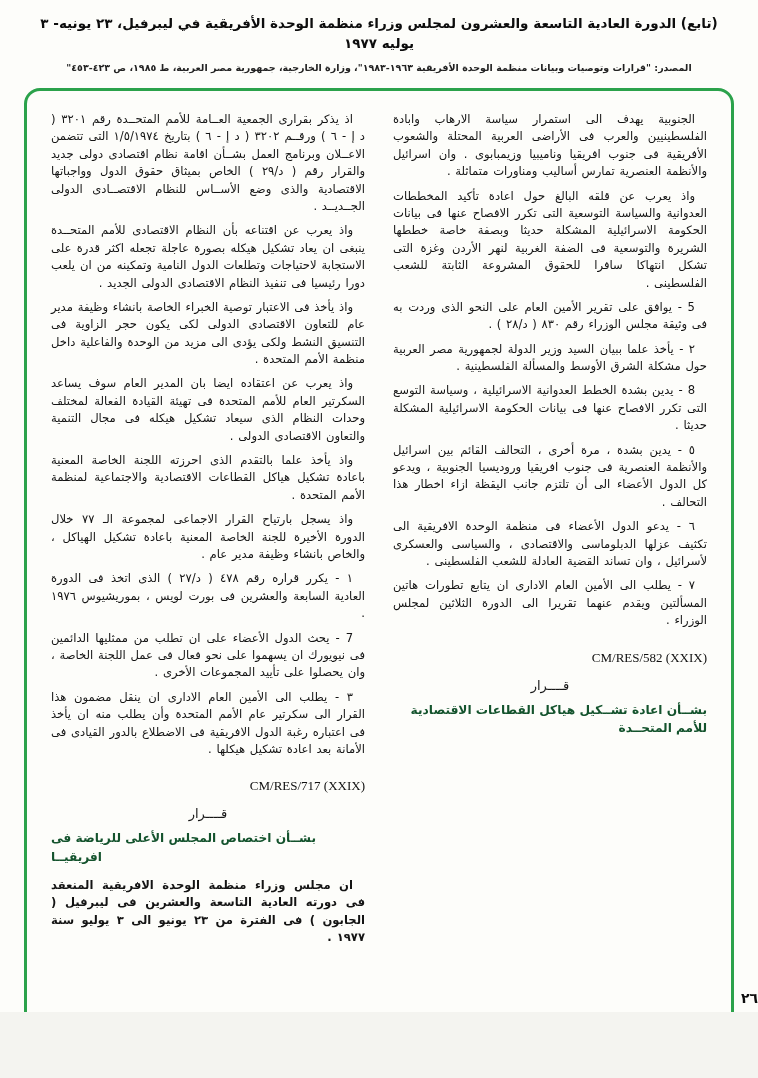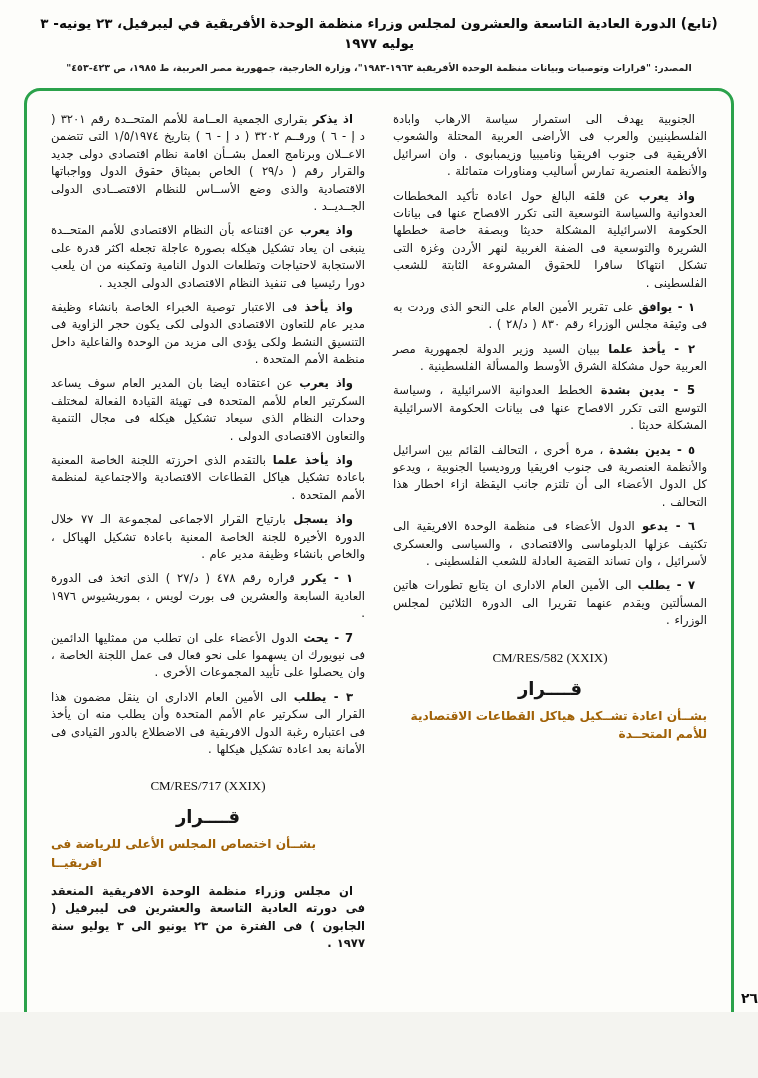--- a/index.html
+++ b/index.html
@@ -38,35 +38,35 @@
   }
   .col { flex:1 1 0; min-width:0; direction:rtl; }
   p.para {
     font-size:11.6px; line-height:1.5;
     text-align:justify; text-align-last:right;
     color:#141414;
     margin-bottom:7px;
     text-indent:12px;
     word-spacing:1px;
   }
-  p.para .lead { font-weight:bold; }
+  p.para .lead { font-weight:normal; }
   p.para.bold { font-weight:bold; }
   p.ref {
-    direction:ltr; text-align:center;
+    direction:ltr; text-align:right;
     font-family:"Liberation Serif", serif;
     font-size:13px; color:#101010;
     margin:20px 0 12px 0;
   }
   p.res-title {
-    text-align:center; font-weight:bold;
-    font-size:18px; margin:6px 0 8px 0;
+    text-align:center; font-weight:normal;
+    font-size:13px; margin:6px 0 8px 0;
   }
   p.subject {
     font-weight:bold; font-size:12.2px; line-height:1.55;
-    margin-bottom:10px; color:#a16207;
+    margin-bottom:10px; color:#14532d;
   }
   p.subject.right { text-align:right; }
   p.subject.center { text-align:left; }
   .page-number {
     position:absolute; bottom:6px; left:14px; right:0;
     text-align:right;
     font-size:14px; font-weight:bold; color:#0d0d0d;
   }
 </style>
 </head>
@@ -78,23 +78,23 @@
     <div class="h1">(تابع) الدورة العادية التاسعة والعشرون لمجلس وزراء منظمة الوحدة الأفريقية في ليبرفيل، ٢٣ يونيه- ٣ يوليه ١٩٧٧</div>
     <div class="h2">المصدر: "قرارات وتوصيات وبيانات منظمة الوحدة الأفريقية ١٩٦٣-١٩٨٣"، وزارة الخارجية، جمهورية مصر العربية، ط ١٩٨٥، ص ٤٢٣-٤٥٣"</div>
   </div>
 
   <div class="green-box">
     <div class="columns">
 
       <div class="col">
         <p class="para"><b class="lead"></b> <span>الجنوبية يهدف الى استمرار سياسة الارهاب وابادة الفلسطينيين والعرب فى الأراضى العربية المحتلة والشعوب الأفريقية فى جنوب افريقيا وناميبيا وزيمبابوى . وان اسرائيل والأنظمة العنصرية تمارس أساليب ومناورات متماثلة .</span></p>
         <p class="para"><b class="lead">واذ يعرب</b> <span>عن قلقه البالغ حول اعادة تأكيد المخططات العدوانية والسياسة التوسعية التى تكرر الافصاح عنها فى بيانات الحكومة الاسرائيلية المشكلة حديثا وبصفة خاصة خططها الشريرة والتوسعية فى الضفة الغربية لنهر الأردن وغزة التى تشكل انتهاكا سافرا للحقوق المشروعة الثابتة للشعب الفلسطينى .</span></p>
-        <p class="para"><b class="lead">١ - يوافق</b> <span>على تقرير الأمين العام على النحو الذى وردت به فى وثيقة مجلس الوزراء رقم ٨٣٠ ( د/٢٨ ) .</span></p>
+        <p class="para"><b class="lead">5 - يوافق</b> <span>على تقرير الأمين العام على النحو الذى وردت به فى وثيقة مجلس الوزراء رقم ٨٣٠ ( د/٢٨ ) .</span></p>
         <p class="para"><b class="lead">٢ - يأخذ علما</b> <span>ببيان السيد وزير الدولة لجمهورية مصر العربية حول مشكلة الشرق الأوسط والمسألة الفلسطينية .</span></p>
-        <p class="para"><b class="lead">5 - يدين بشدة</b> <span>الخطط العدوانية الاسرائيلية ، وسياسة التوسع التى تكرر الافصاح عنها فى بيانات الحكومة الاسرائيلية المشكلة حديثا .</span></p>
+        <p class="para"><b class="lead">8 - يدين بشدة</b> <span>الخطط العدوانية الاسرائيلية ، وسياسة التوسع التى تكرر الافصاح عنها فى بيانات الحكومة الاسرائيلية المشكلة حديثا .</span></p>
         <p class="para"><b class="lead">٥ - يدين بشدة</b> <span>، مرة أخرى ، التحالف القائم بين اسرائيل والأنظمة العنصرية فى جنوب افريقيا وروديسيا الجنوبية ، ويدعو كل الدول الأعضاء الى أن تلتزم جانب اليقظة ازاء اخطار هذا التحالف .</span></p>
         <p class="para"><b class="lead">٦ - يدعو</b> <span>الدول الأعضاء فى منظمة الوحدة الافريقية الى تكثيف عزلها الدبلوماسى والاقتصادى ، والسياسى والعسكرى لأسرائيل ، وان تساند القضية العادلة للشعب الفلسطينى .</span></p>
         <p class="para"><b class="lead">٧ - يطلب</b> <span>الى الأمين العام الادارى ان يتابع تطورات هاتين المسألتين ويقدم عنهما تقريرا الى الدورة الثلاثين لمجلس الوزراء .</span></p>
         <p class="ref">CM/RES/582 (XXIX)</p>
         <p class="res-title">قــــرار</p>
         <p class="subject right">بشــأن اعادة تشــكيل هياكل القطاعات الاقتصادية للأمم المتحــدة</p>
       </div>
 
       <div class="col">
         <p class="para"><b class="lead">اذ يذكر</b> <span>بقرارى الجمعية العــامة للأمم المتحــدة رقم ٣٢٠١ ( د إ - ٦ ) ورقــم ٣٢٠٢ ( د إ - ٦ ) بتاريخ ١/٥/١٩٧٤ التى تتضمن الاعــلان وبرنامج العمل بشــأن اقامة نظام اقتصادى دولى جديد والقرار رقم ( د/٢٩ ) الخاص بميثاق حقوق الدول وواجباتها الاقتصادية والذى وضع الأســاس للنظام الاقتصــادى الدولى الجــديــد .</span></p>

